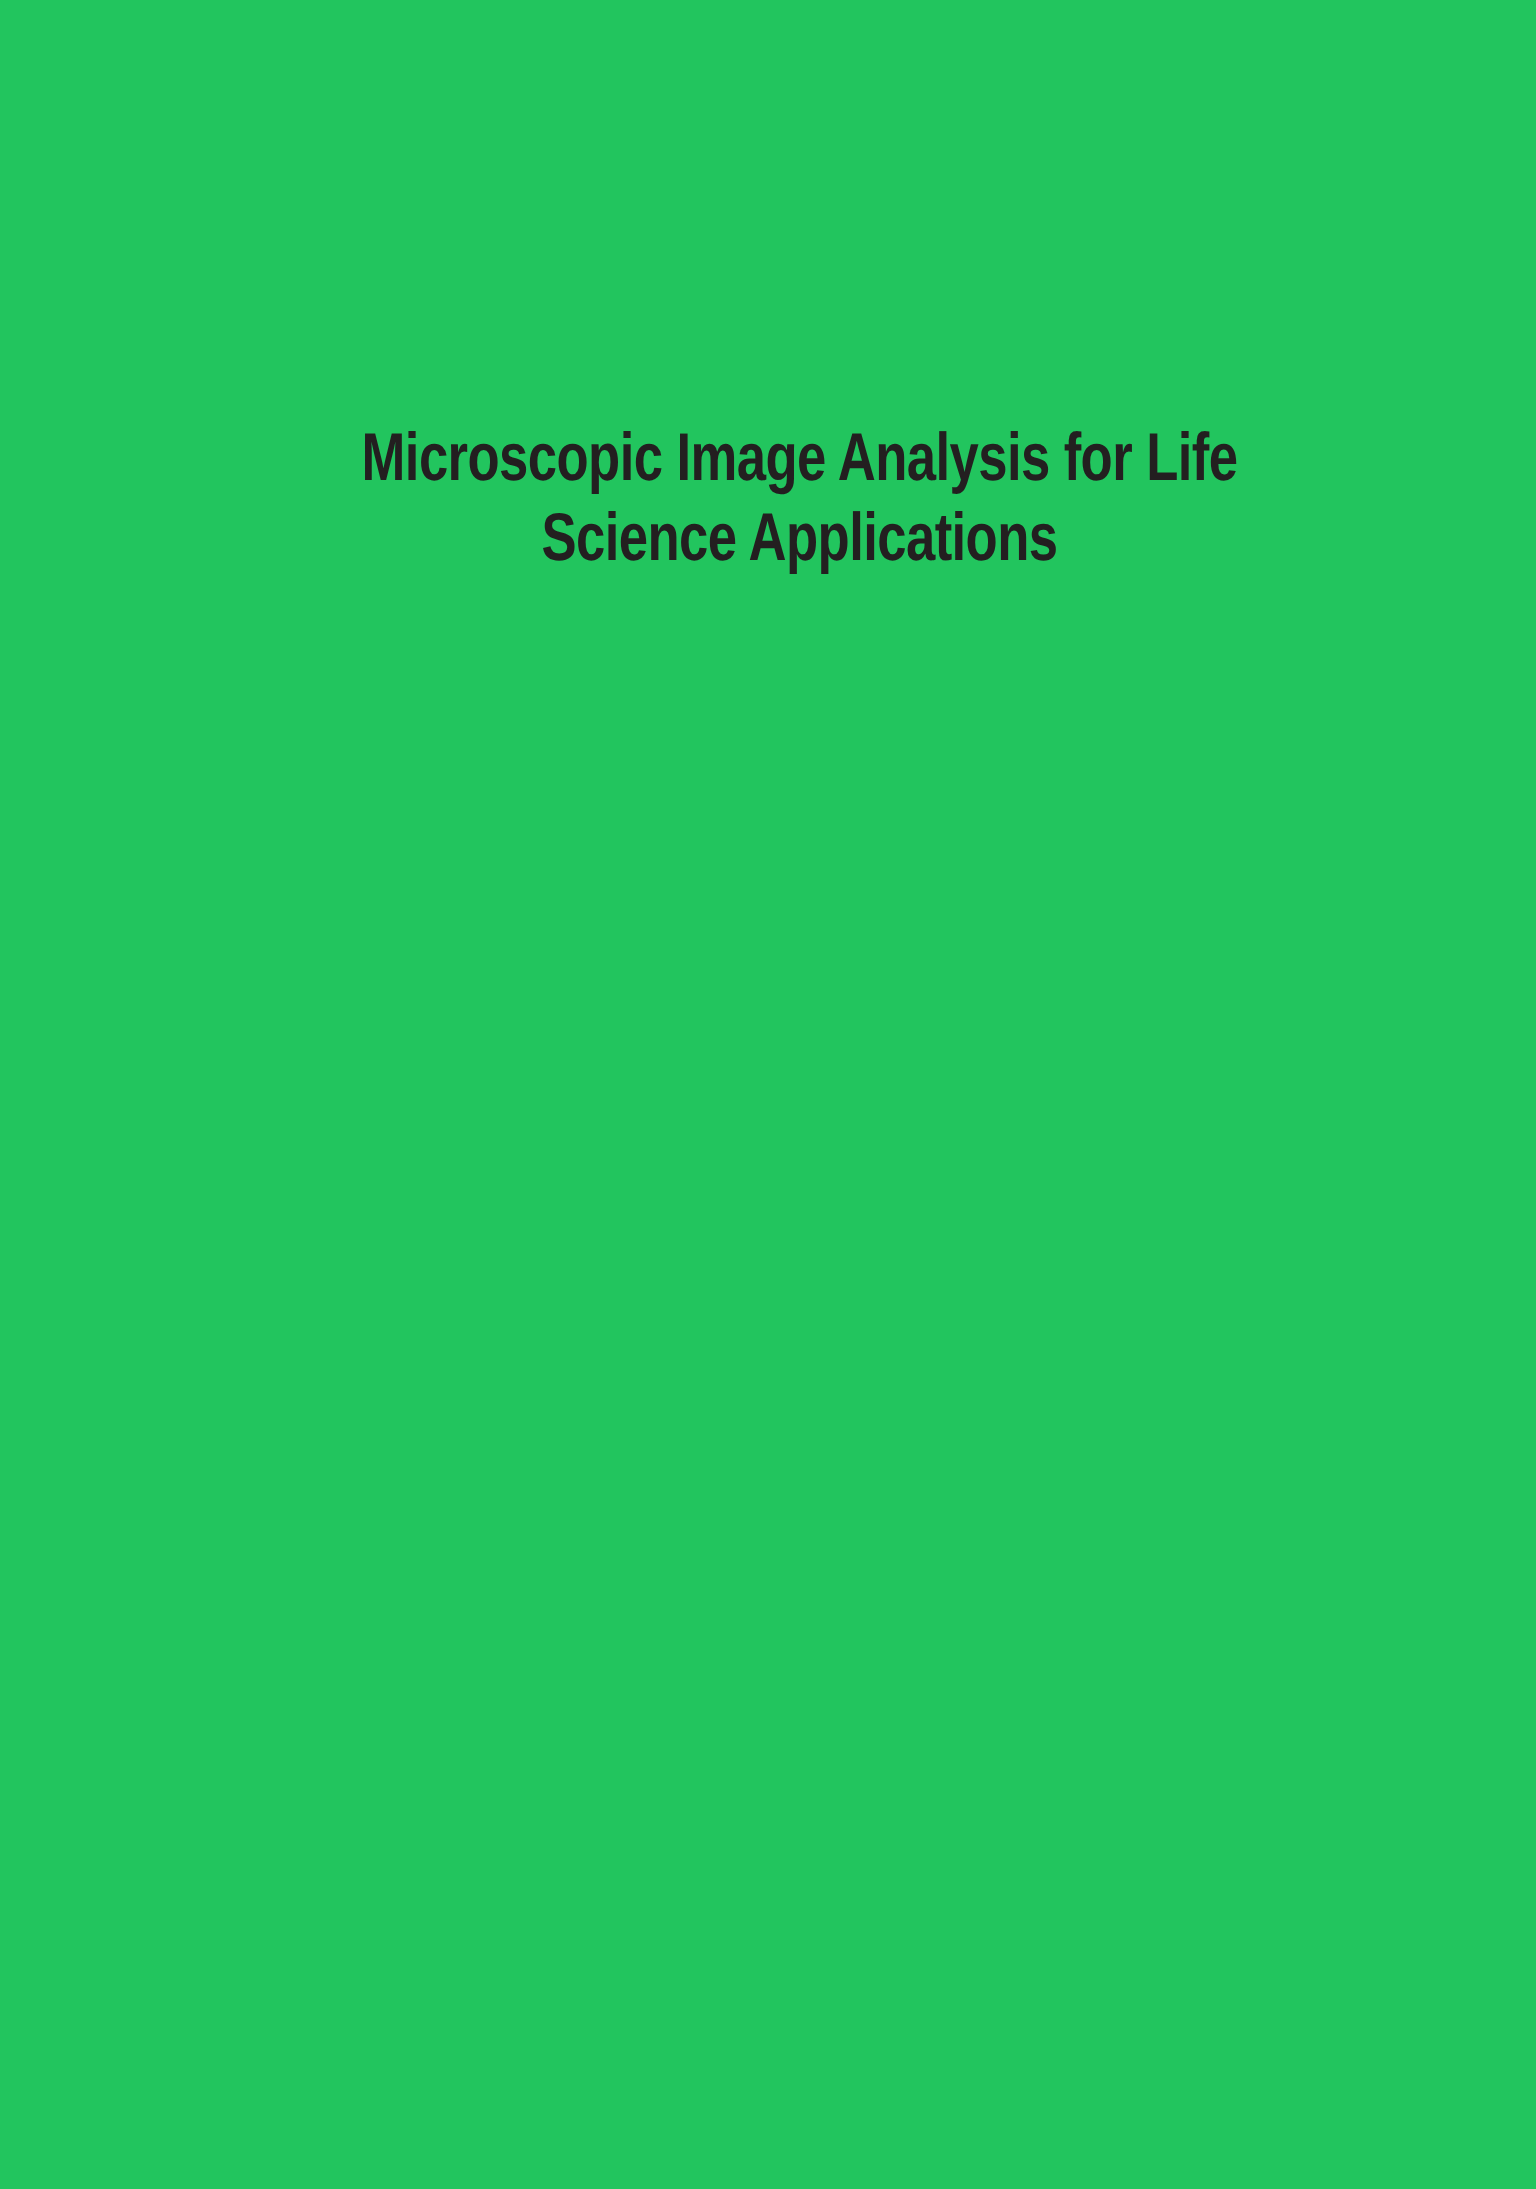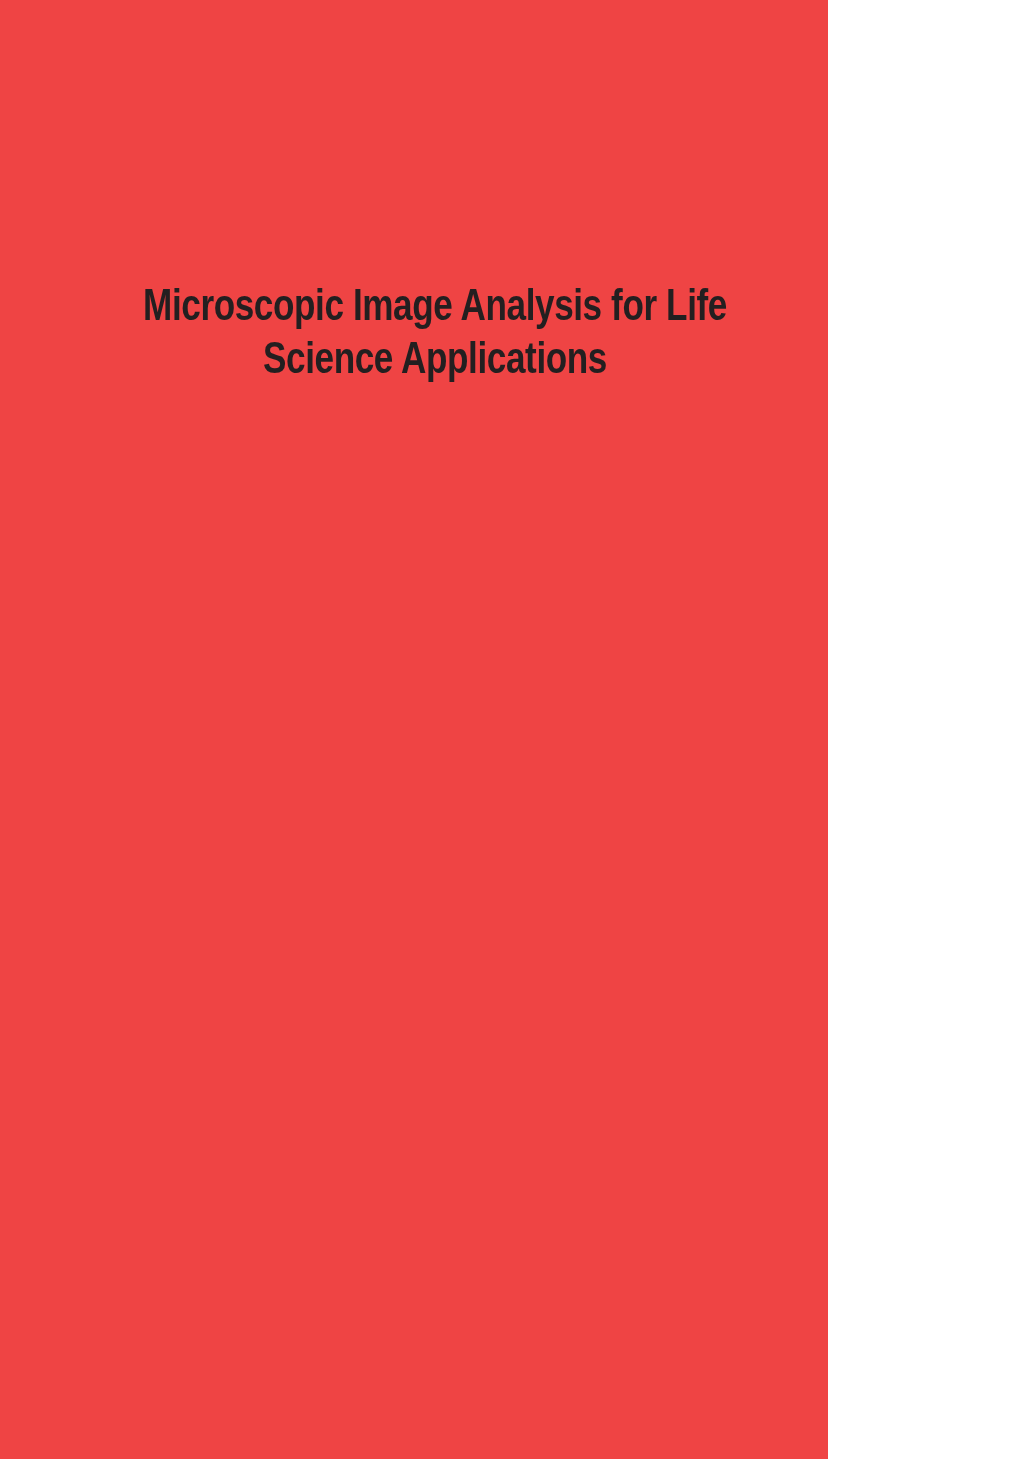--- a/index.html
+++ b/index.html
@@ -11,23 +11,23 @@
     width: 1024px;
     height: 1459px;
     position: relative;
     overflow: hidden;
     font-family: "Liberation Sans", sans-serif;
   }
   .page {
     position: absolute;
     left: 0;
     top: 0;
-    width: 828px;
+    width: 1024px;
     height: 1459px;
-    background: #ef4444;
+    background: #22c55e;
   }
   .book-title {
     position: absolute;
     top: 278px;
     left: 42px;      
     right: 0;
     margin: 0;
     text-align: center;
     font-family: "Liberation Sans", sans-serif;
     font-weight: 700;

